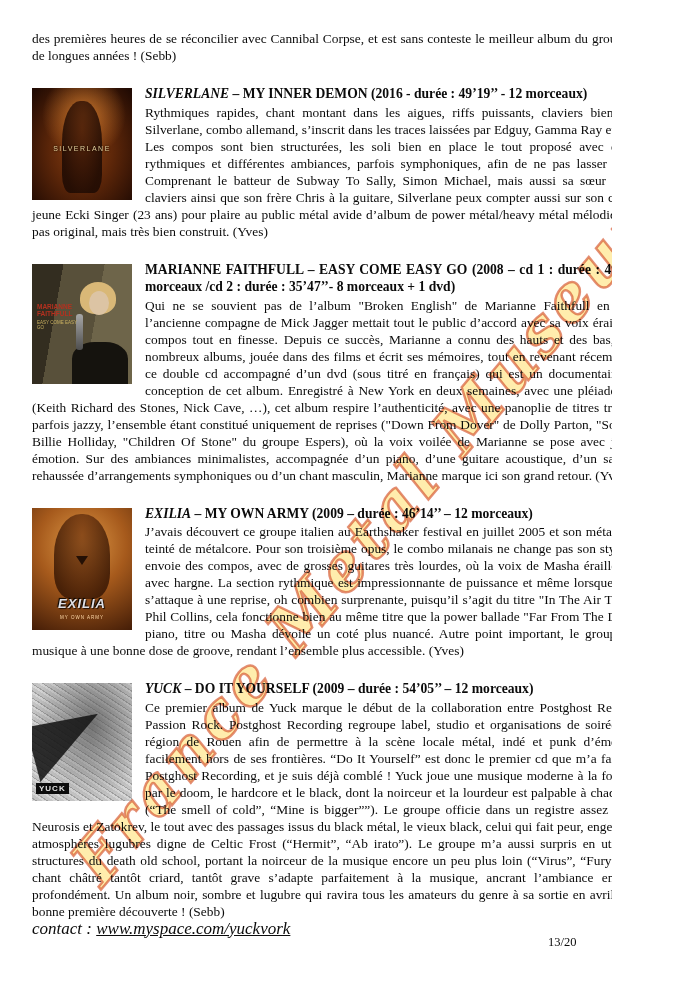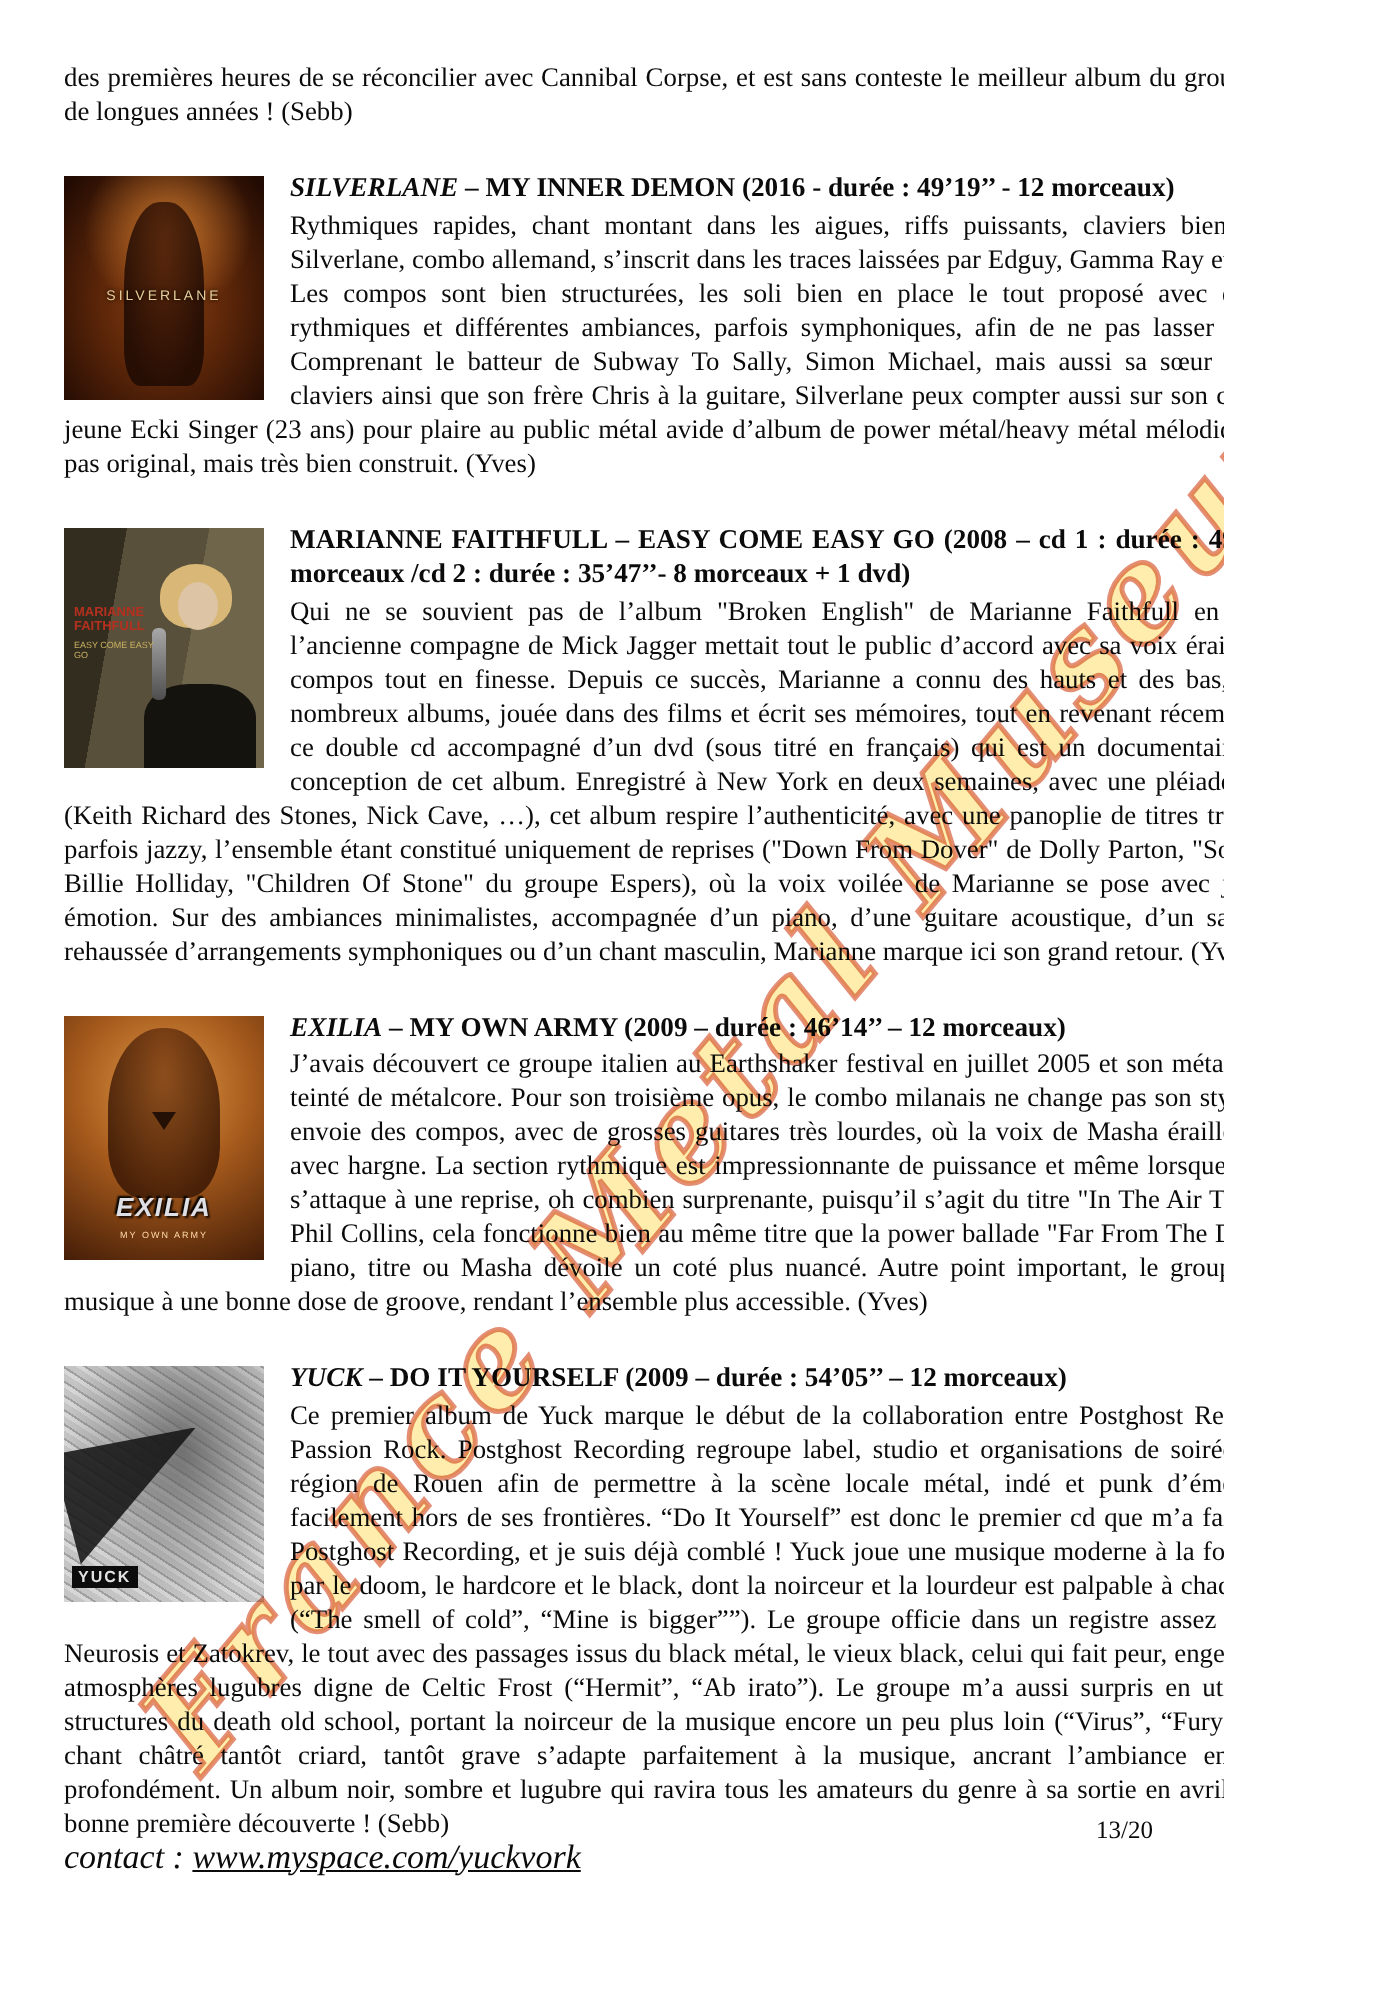--- a/index.html
+++ b/index.html
@@ -44,21 +44,21 @@
   .cover-yuck{height:118px;background:
     radial-gradient(ellipse at 60% 35%, rgba(90,90,90,.8), rgba(0,0,0,0) 70%),
     repeating-linear-gradient(33deg,#d6d6d6 0 2px,#9f9f9f 2px 3px,#c4c4c4 3px 6px),#bbb;}
   .yk-wedge{position:absolute;left:-6%;top:26%;width:72%;height:58%;background:#161616;
     clip-path:polygon(0 20%, 100% 0, 20% 100%);opacity:.88;}
   .cover-yuck .cover-label{position:absolute;left:4%;bottom:6%;background:#0c0c0c;color:#e2e2e2;
     font-size:8px;font-weight:bold;letter-spacing:1px;padding:1px 3px;}
   
   .contact-line{font-size:17px;line-height:17px;font-style:italic;margin:0;}
   .contact-line a{color:#0b0b0b;text-decoration:underline;}
-  .page-number{position:absolute;left:548px;top:908px;font-size:12.5px;}
+  .page-number{position:absolute;left:548px;top:935px;font-size:12.5px;}
   
   .watermark{
     position:absolute;left:56px;top:850px;
     transform:rotate(-50deg);transform-origin:0 0;
     font-family:"DejaVu Serif",serif;font-style:italic;font-weight:bold;
     font-size:64px;letter-spacing:5px;white-space:nowrap;
     color:rgba(255,232,150,0.78);
     -webkit-text-stroke:2.5px rgba(210,72,32,0.62);
     mix-blend-mode:multiply;pointer-events:none;z-index:5;
   }

